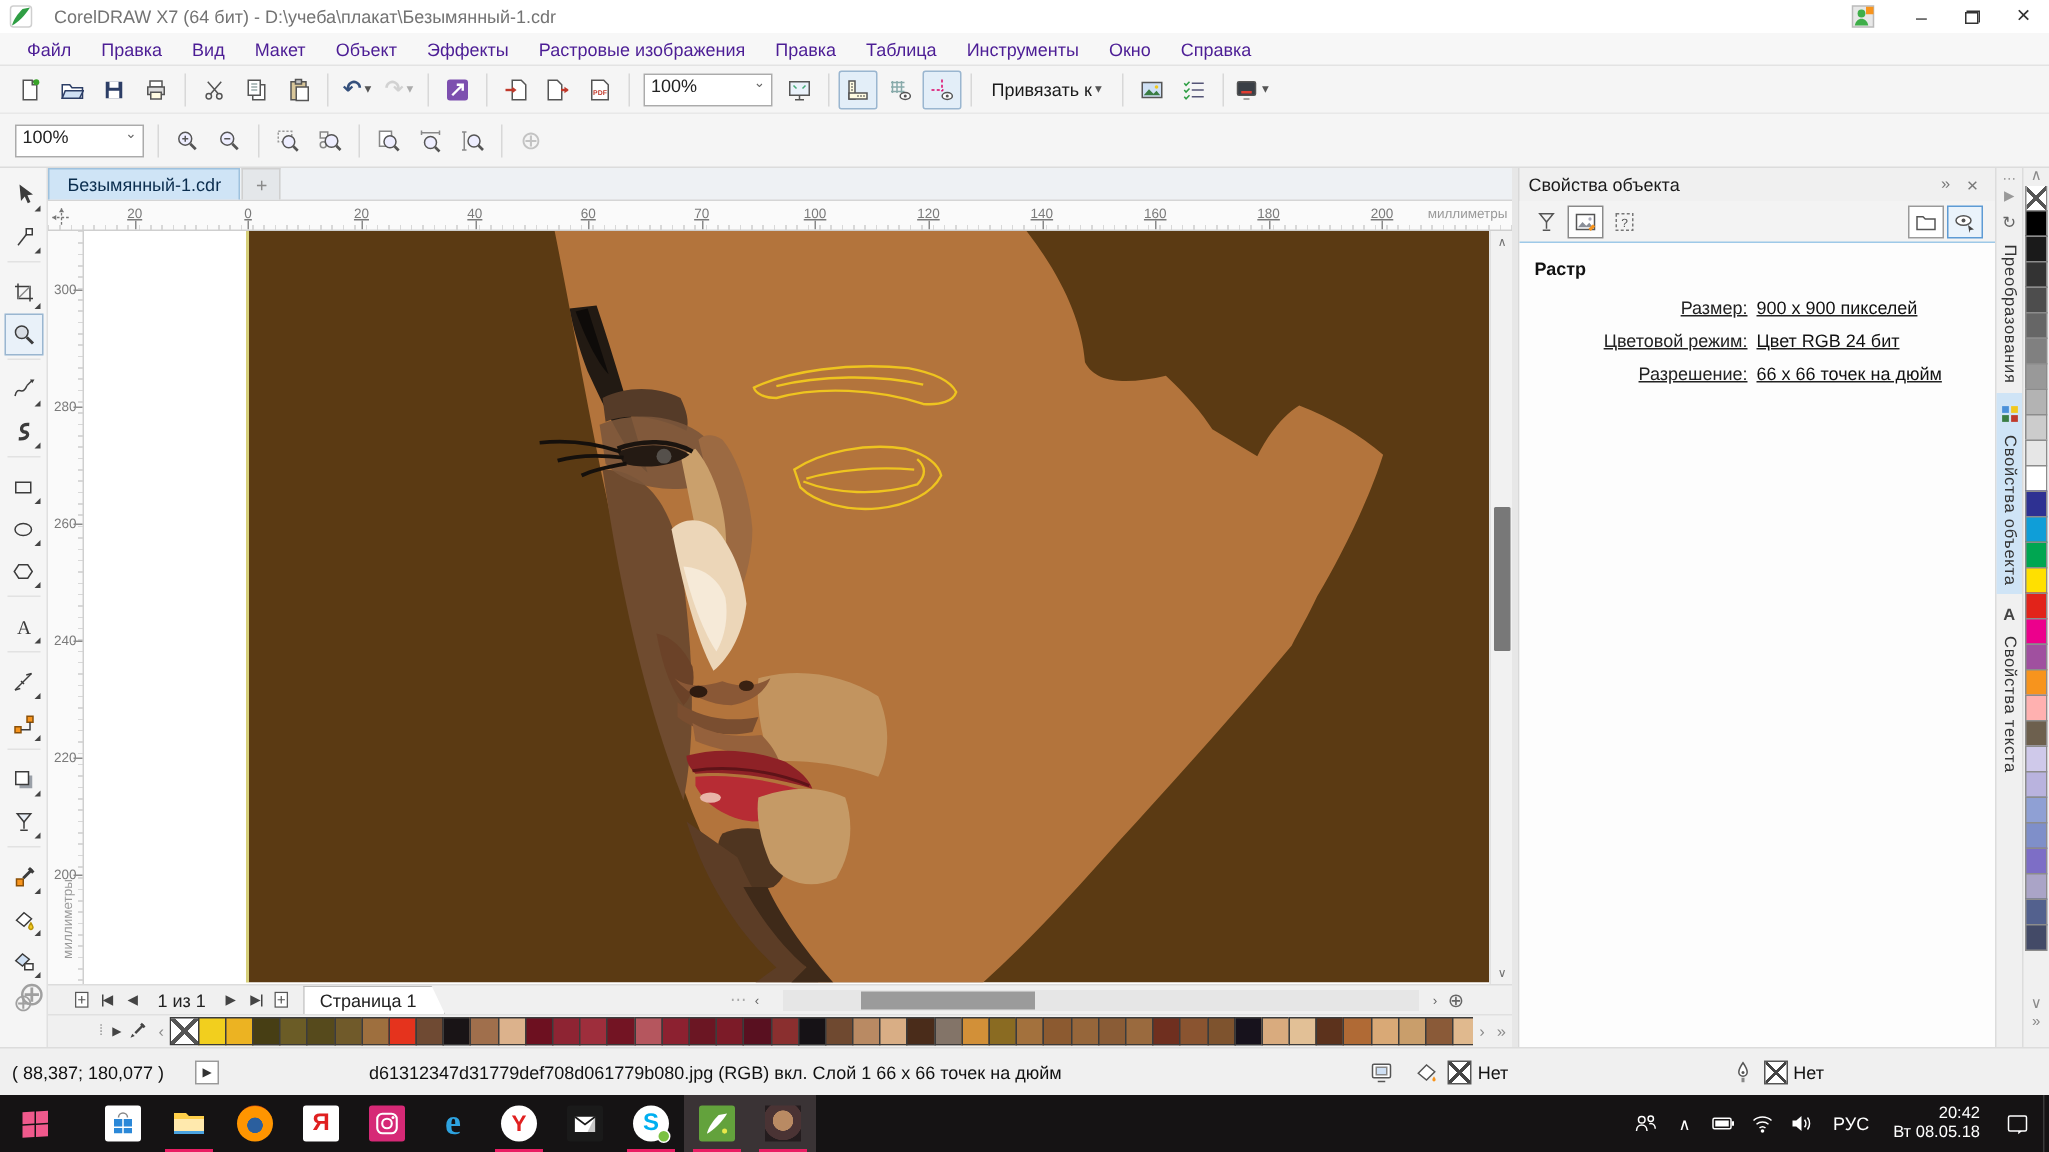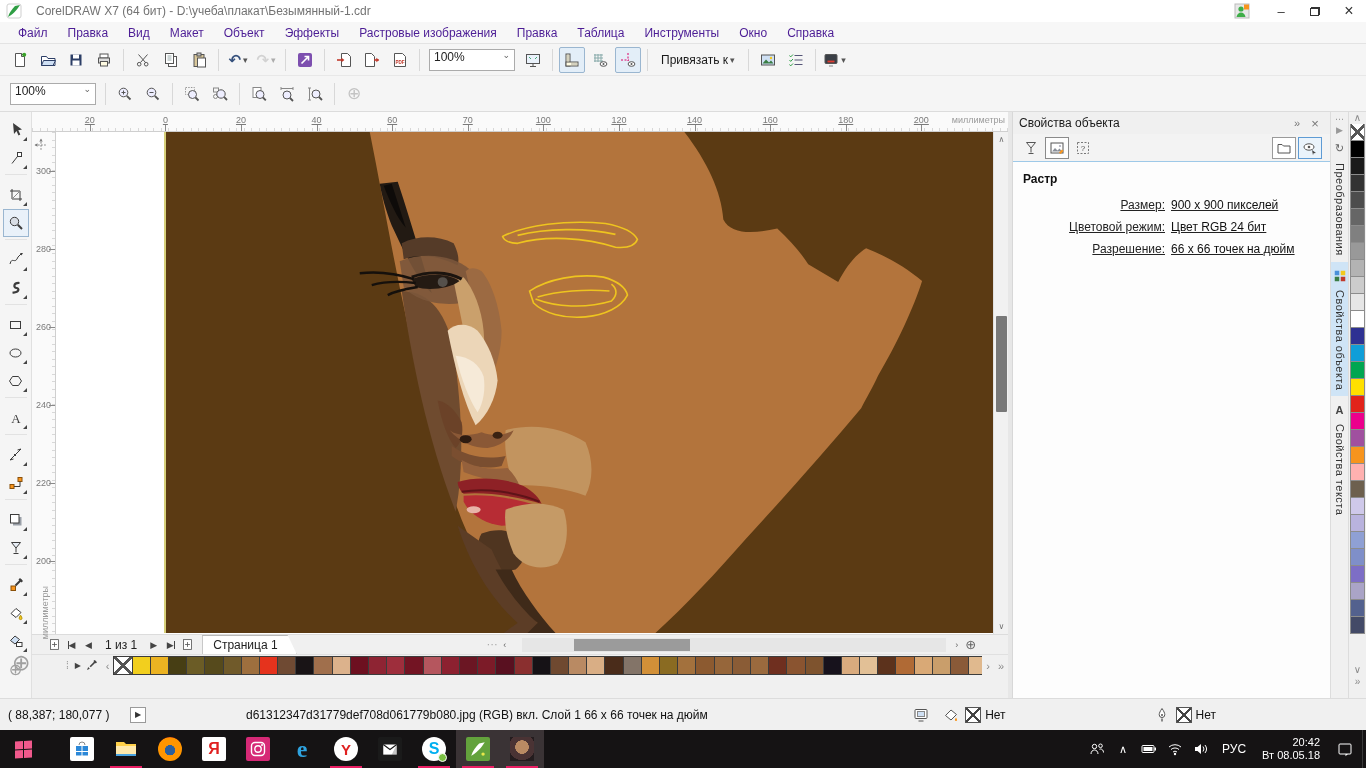--- a/index.html
+++ b/index.html
@@ -512,20 +512,28 @@
             <path d="M2.5 7.5L7 3l4.5 3.5L7 11z" fill="#cfe0f4" stroke="#3c3c3c"></path>
             <rect x="8.5" y="9.5" width="5.5" height="4" fill="#fff" stroke="#3c3c3c"></rect>
           </svg>
         </span>
       <span class="tool" style="color:#a0a0a0;font-size:16px;">
           <span>⊕</span>
         </span>
     </div>
 
     <div id="centercol">
+      <div id="tabrow">
+        <span class="doctab">
+            <span>Безымянный-1.cdr</span>
+          </span>
+        <span class="newtab">
+            <span>+</span>
+          </span>
+      </div>
       <div id="hruler">
         <div style="display:flex;">
             <span class="htick">20</span>
             <span class="htick">0</span>
             <span class="htick">20</span>
             <span class="htick">40</span>
             <span class="htick">60</span>
             <span class="htick">70</span>
             <span class="htick">100</span>
             <span class="htick">120</span>

